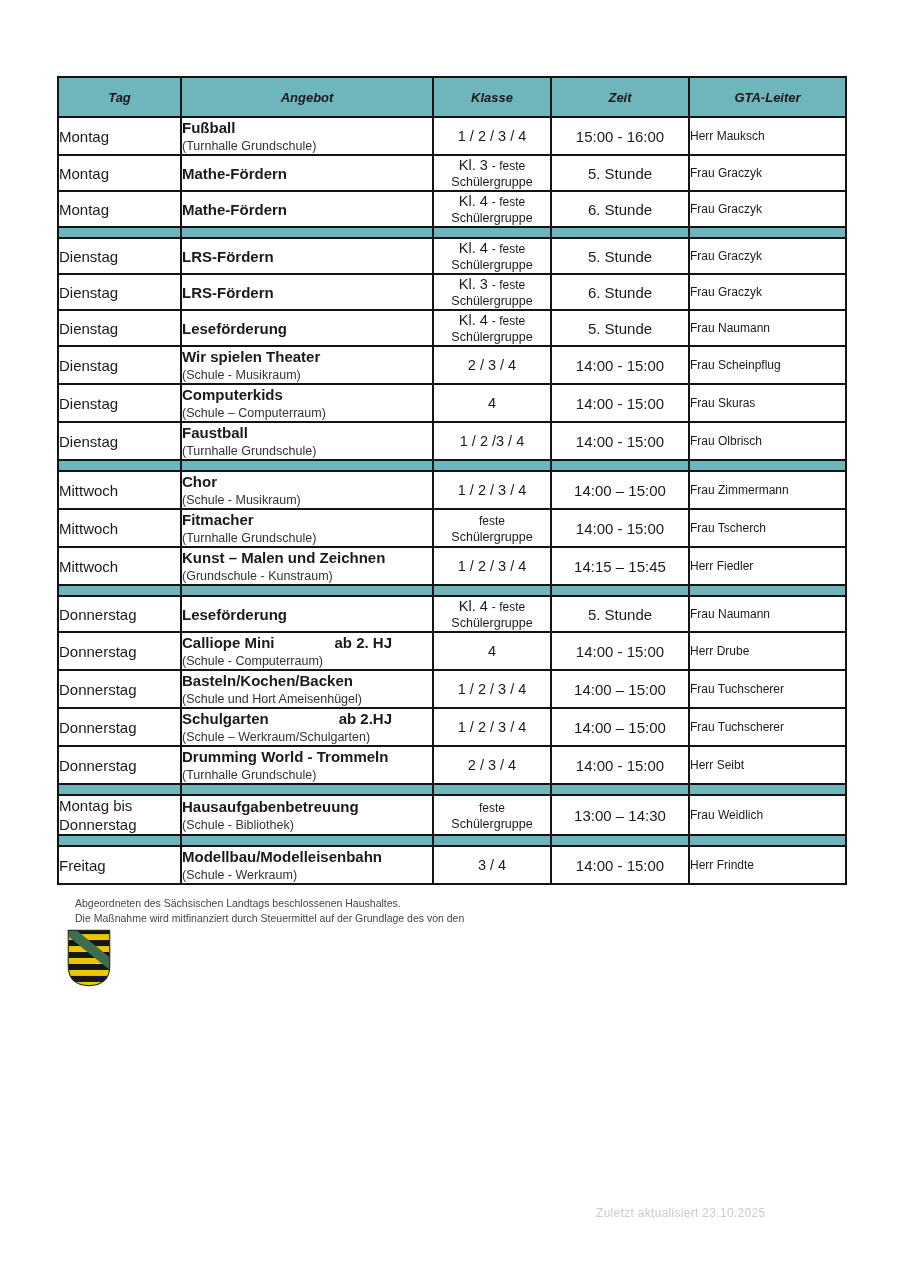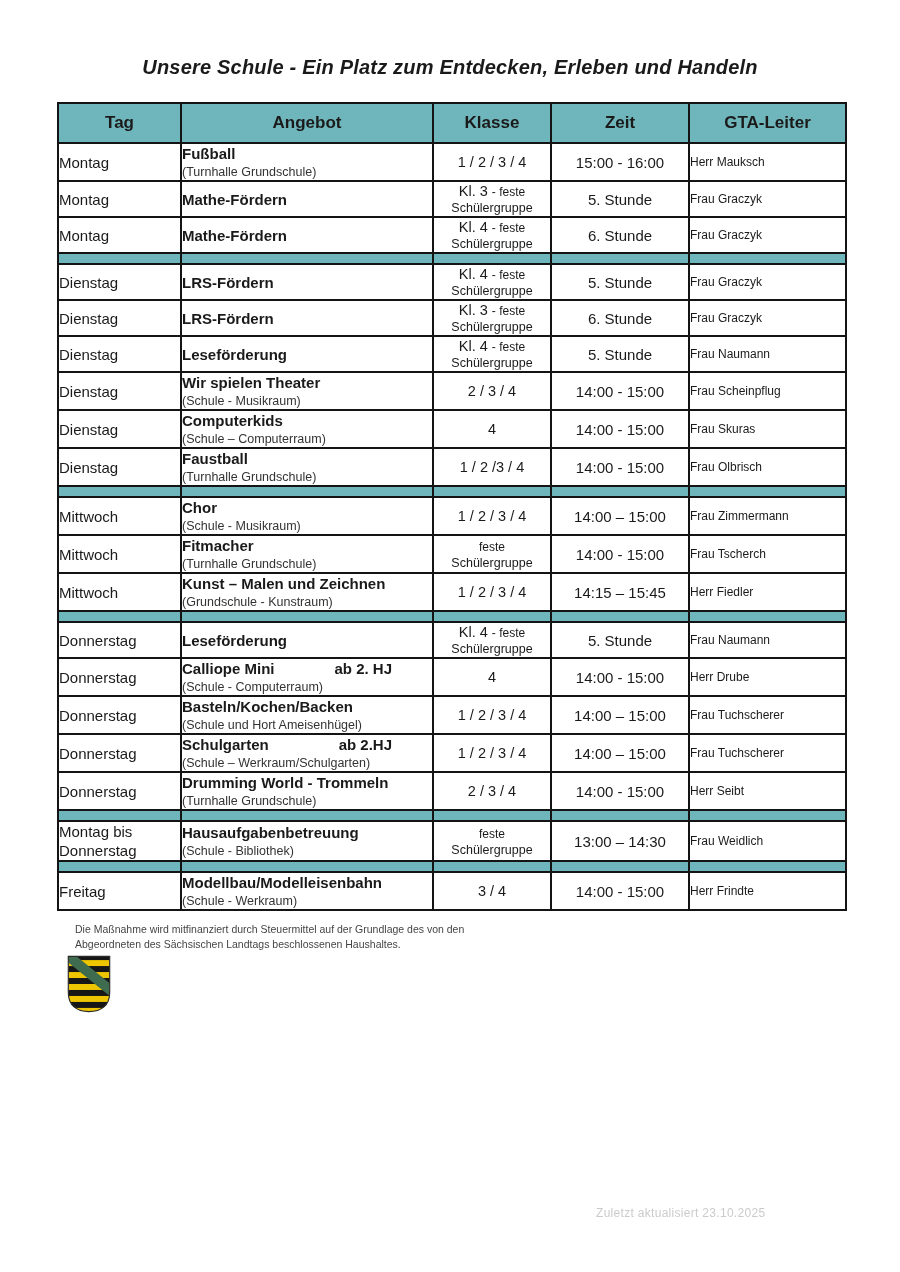--- a/index.html
+++ b/index.html
@@ -23,21 +23,21 @@
   }
   table.schedule td, table.schedule th{
     border:2px solid #141414;
     vertical-align:middle;
     padding:0;
     overflow:hidden;
   }
   thead th{
     background:#6FB6BC;
     border:3px solid #141414;
-    height:38px;font-size:17px;font-weight:bold;
+    height:38px;font-size:13px;font-weight:bold;font-style:italic;
   }
   tbody tr.datarow{height:34px;}
   tbody tr.sep td{height:9px;background:#6FB6BC;}
   td.tag-cell{font-size:15px;text-align:left;padding-left:11px;padding-right:6px;line-height:19px;}
   td.angebot-cell{text-align:left;padding-left:10px;padding-right:2px;}
   .angebot-title-line{display:flex;align-items:baseline;width:100%;}
   .angebot-title{font-weight:bold;font-size:15px;line-height:19px;white-space:nowrap;}
   .angebot-suffix{font-weight:bold;font-size:15px;margin-left:auto;padding-right:40px;white-space:nowrap;}
   .angebot-note{font-size:12.5px;color:#333;line-height:16px;margin-top:1px;}
   td.klasse-cell{text-align:center;}
@@ -53,21 +53,20 @@
   .coat-of-arms{margin-left:66px;margin-top:2px;display:block;}
   .updated-text{
     position:absolute;left:596px;top:1206px;
     font-size:12px;color:#cbcbcb;letter-spacing:.3px;
   }
 </style>
 </head>
 <body>
 
 <div class="titles">
-  <div class="doc-title">Unsere Schule - Ein Platz zum Entdecken, Erleben und Handeln</div>
 </div>
 
 <table class="schedule">
   <colgroup>
     <col style="width:123px">
       <col style="width:252px">
       <col style="width:118px">
       <col style="width:138px">
       <col style="width:157px">
   </colgroup>
@@ -383,22 +382,22 @@
         <td class="klasse-cell">
           <div class="klasse-line1"><span class="k-lg">3 / 4</span></div>
         </td>
         <td class="zeit-cell">14:00 - 15:00</td>
         <td class="leiter-cell">Herr Frindte</td>
       </tr>
     </tbody>
 </table>
 
 <div class="footer-note">
+  <div>Abgeordneten des Sächsischen Landtags beschlossenen Haushaltes.</div>
   <div>Die Maßnahme wird mitfinanziert durch Steuermittel auf der Grundlage des von den</div>
-  <div>Abgeordneten des Sächsischen Landtags beschlossenen Haushaltes.</div>
 </div>
 
 <svg class="coat-of-arms" width="46" height="60" viewBox="0 0 60 78" aria-hidden="true">
   <defs>
     <clipPath id="shieldClip">
       <path d="M3,3 H57 V50 C57 67 46 75 30 75 C14 75 3 67 3 50 Z"></path>
     </clipPath>
   </defs>
   <g clip-path="url(#shieldClip)">
     <rect x="0" y="0" width="60" height="78" fill="#edc500"></rect>

